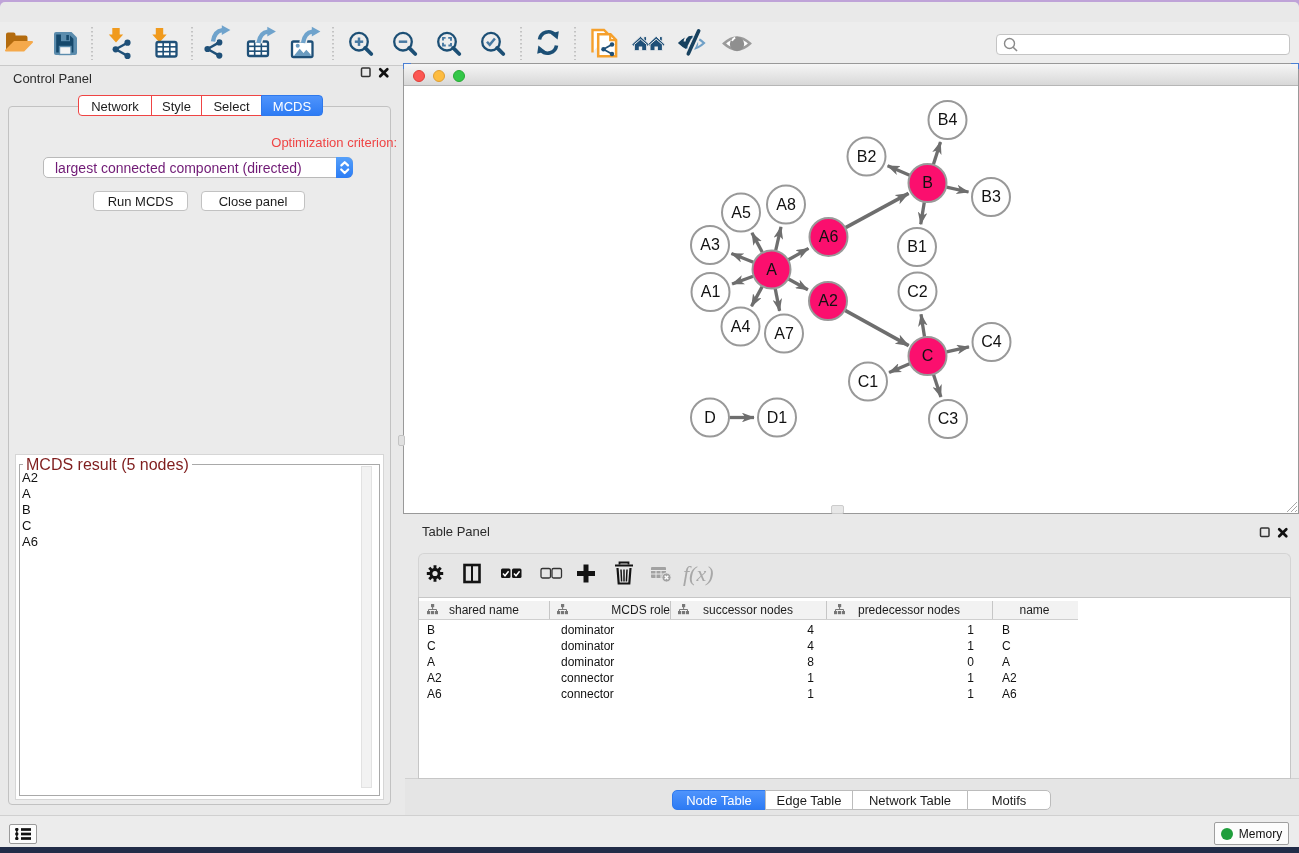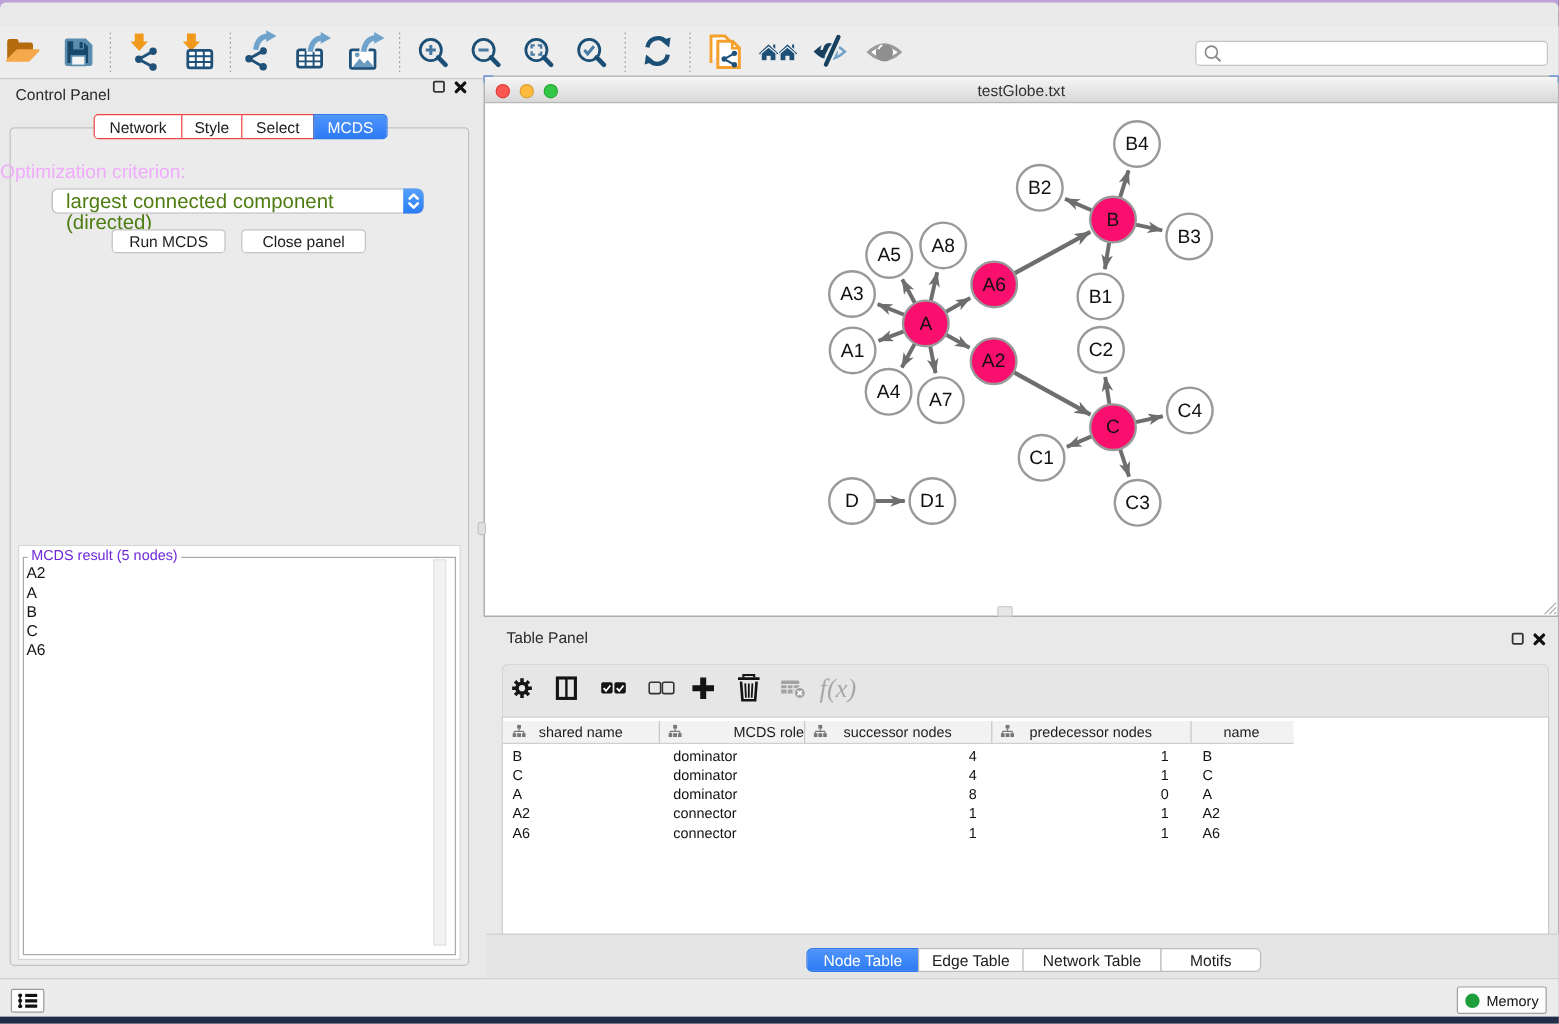--- a/index.html
+++ b/index.html
@@ -17,21 +17,21 @@
 #titletext{left:0;top:3px;width:1299px;text-align:center;font-size:13px;color:#404040}
 #toolbar{left:0;top:22px;width:1299px;height:43px;background:#ededed;border-bottom:1px solid #c9c9c9}
 #searchbox{left:996px;top:12px;width:292px;height:19px;background:#fff;border:1px solid #c4c4c4;border-radius:4px}
 
 #cp-title{left:13px;top:71px;font-size:13px;color:#2b2b2b}
 #cp-pane{left:8px;top:106px;width:381px;height:697px;background:#ebebeb;border:1px solid #c2c2c2;border-radius:4px}
 .seg{position:absolute;top:95px;height:21px;background:#fff;border:1px solid #ef4444;font-size:13px;color:#1c1c1c;text-align:center;line-height:21px;box-sizing:border-box}
 
 #resultbox{left:15px;top:454px;width:367px;height:344px;background:#fff;border:1px solid #d6d6d6}
 #fieldset{left:3px;top:9px;width:359px;height:330px;border:1px solid #a9a9a9}
-#fieldlegend{left:3px;top:-9px;background:#fff;padding:0 3px;font-size:12px;color:#6d28d9}
+#fieldlegend{left:3px;top:-9px;background:#fff;padding:0 3px;font-size:16px;color:#7f1d1d}
 #resultlist{left:6px;top:15px;font-size:13px;color:#111;line-height:16px}
 #cpscroll{left:345px;top:11px;width:9px;height:320px;background:#f2f2f2;border:1px solid #e2e2e2}
 
 #netwin{left:403px;top:63px;width:896px;height:451px;background:#fff;border:1px solid #999;box-sizing:border-box}
 #nettitle{left:0;top:0;width:894px;height:21px;background:linear-gradient(#f6f6f6,#d8d8d8);border-bottom:1px solid #b6b6b6}
 #nettext{left:0;top:4px;width:894px;text-align:center;font-size:13px;color:#333}
 
 #tp-title{left:422px;top:524px;font-size:13px;color:#2b2b2b}
 #tabletoolbar{left:418px;top:553px;width:871px;height:43px;background:#e6e6e6;border:1px solid #d4d4d4;border-bottom:none;border-radius:6px 6px 0 0;overflow:hidden}
 #tablebox{left:418px;top:597px;width:871px;height:180px;background:#fff;border:1px solid #c6c6c6}
@@ -186,23 +186,23 @@
       <g stroke="#111" stroke-width="2.7" stroke-linecap="round">
         <line x1="20.2" y1="3.2" x2="27.3" y2="10.3"></line>
         <line x1="27.3" y1="3.2" x2="20.2" y2="10.3"></line>
       </g>
     </svg>
  <div id="cp-pane" class="abs"></div>
  <div class="seg" style="left:78px;width:74px;border-radius:4px 0 0 4px">Network</div>
  <div class="seg" style="left:151px;width:51px">Style</div>
  <div class="seg" style="left:201px;width:61px">Select</div>
  <div class="seg" style="left:261px;width:62px;border-radius:0 4px 4px 0;background:linear-gradient(#4f94fc,#2d7bf4);border-color:#2f79ec;color:#fff">MCDS</div>
- <div class="abs" style="left:0;top:134.5px;width:397px;text-align:left;font-size:16px;color:#f0abfc">Optimization criterion:</div>
+ <div class="abs" style="left:0;top:134.5px;width:397px;text-align:right;font-size:13px;color:#ef4444">Optimization criterion:</div>
  <div class="abs" style="left:43px;top:157px;width:310px;height:21px;background:#fff;border:1px solid #b9b9b9;border-radius:5px;box-sizing:border-box">
-      <div class="abs" style="left:11px;top:1px;font-size:17px;color:#4d7c0f;line-height:18px">largest connected component (directed)</div>
+      <div class="abs" style="left:11px;top:1px;font-size:14px;color:#701a75;line-height:18px">largest connected component (directed)</div>
       <div class="abs" style="right:-1px;top:-1px;width:17.5px;height:21px;border-radius:0 6px 6px 0;background:linear-gradient(#55a0fa,#2b7cf5)"><svg width="17" height="21" fill="none" stroke="#fff" stroke-width="2.2" stroke-linecap="round" stroke-linejoin="round">
           <path d="M5.4,8.4 L8.7,5.2 L12,8.4"></path>
           <path d="M5.2,12.5 L8.7,16 L12.2,12.5"></path>
         </svg></div>
     </div>
  <div class="abs" style="left:93px;top:191px;width:95px;height:20px;background:#fff;border:1px solid #c2c2c2;border-radius:4px;font-size:13px;color:#1c1c1c;text-align:center;line-height:20px;box-sizing:border-box">Run MCDS</div>
  <div class="abs" style="left:201px;top:191px;width:104px;height:20px;background:#fff;border:1px solid #c2c2c2;border-radius:4px;font-size:13px;color:#1c1c1c;text-align:center;line-height:20px;box-sizing:border-box">Close panel</div>
  <div id="resultbox" class="abs">
    <div id="fieldset" class="abs">
         <div id="fieldlegend" class="abs">MCDS result (5 nodes)</div>
@@ -213,21 +213,20 @@
 
  <div id="netwin" class="abs">
       <svg class="abs" style="left:-1px;top:-1px" width="896" height="8">
         <path d="M0,6 L0,0 L8,0" fill="none" stroke="#4a7fd4" stroke-width="2"></path>
         <path d="M888,0 L895,0 L895,6" fill="none" stroke="#4a7fd4" stroke-width="2"></path>
       </svg>
    <div id="nettitle" class="abs">
         <div class="abs tl t1" style="left:8.5px;top:5.5px"></div>
         <div class="abs tl t2" style="left:28.5px;top:5.5px"></div>
         <div class="abs tl t3" style="left:48.5px;top:5.5px"></div>
-   <div id="nettext" class="abs">testGlobe.txt</div>
       </div>
    <svg class="abs" style="right:1px;bottom:1px" width="12" height="12">
         <g stroke="#a8a8a8" stroke-width="1">
           <line x1="12" y1="2" x2="2" y2="12"></line>
           <line x1="12" y1="6" x2="6" y2="12"></line>
           <line x1="12" y1="10" x2="10" y2="12"></line>
         </g>
       </svg>
  </div>
  <svg width="889" height="423" style="position:absolute;left:404px;top:85px">

